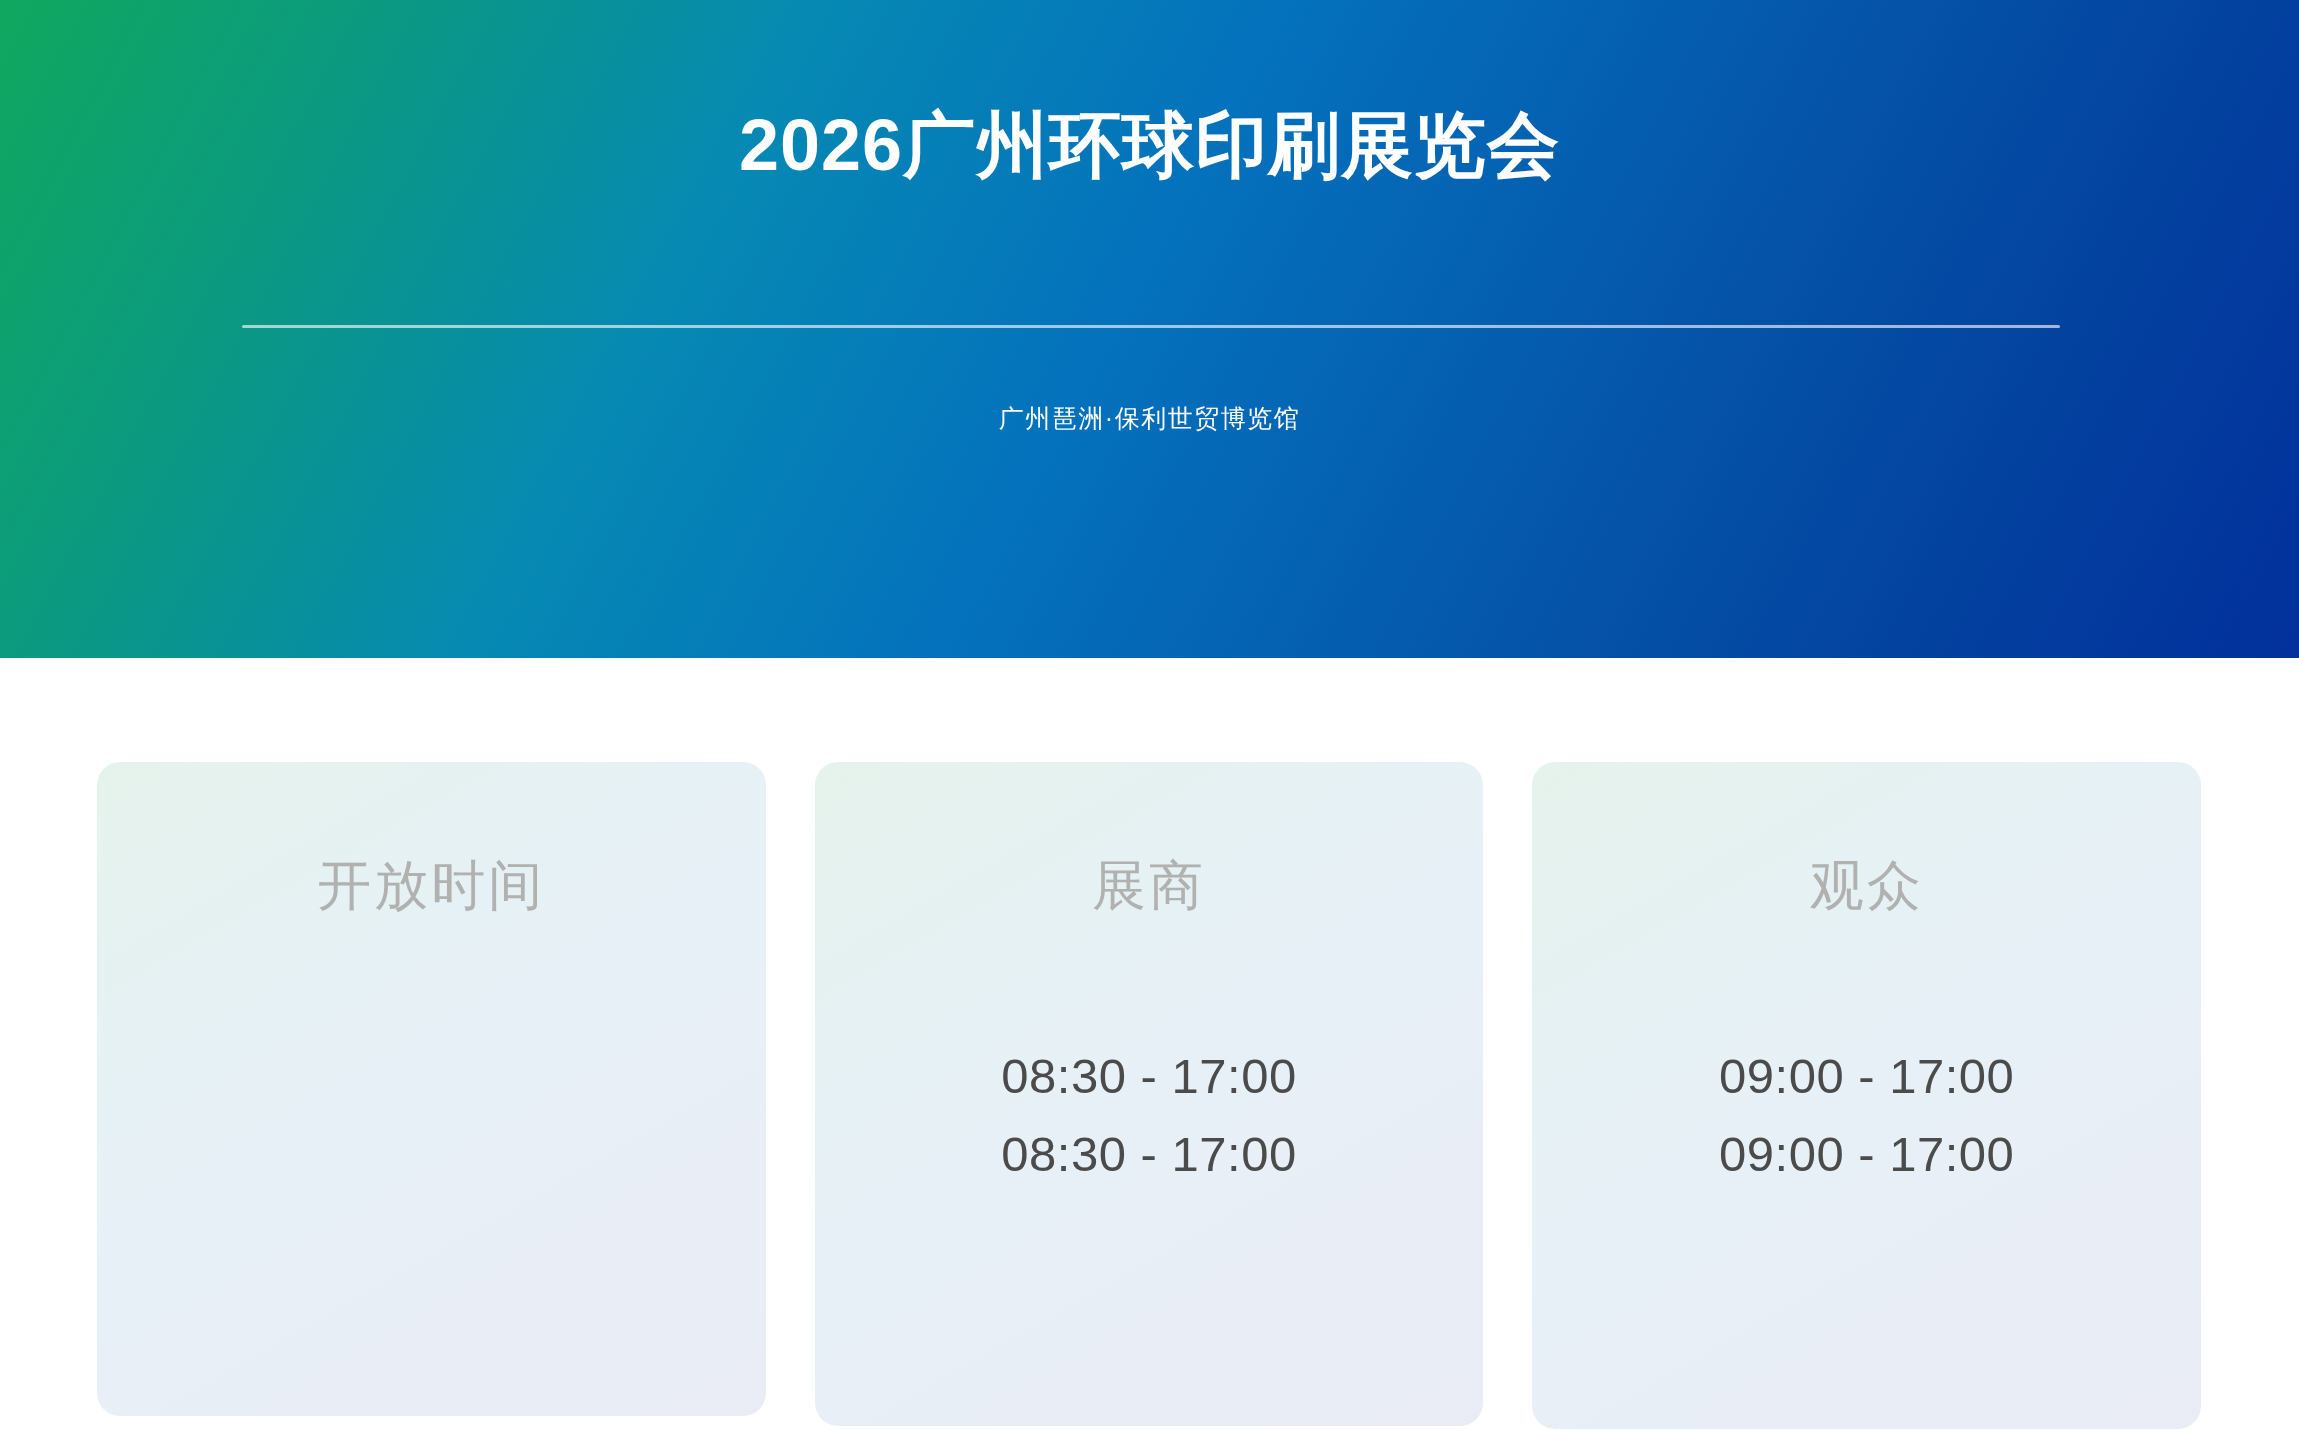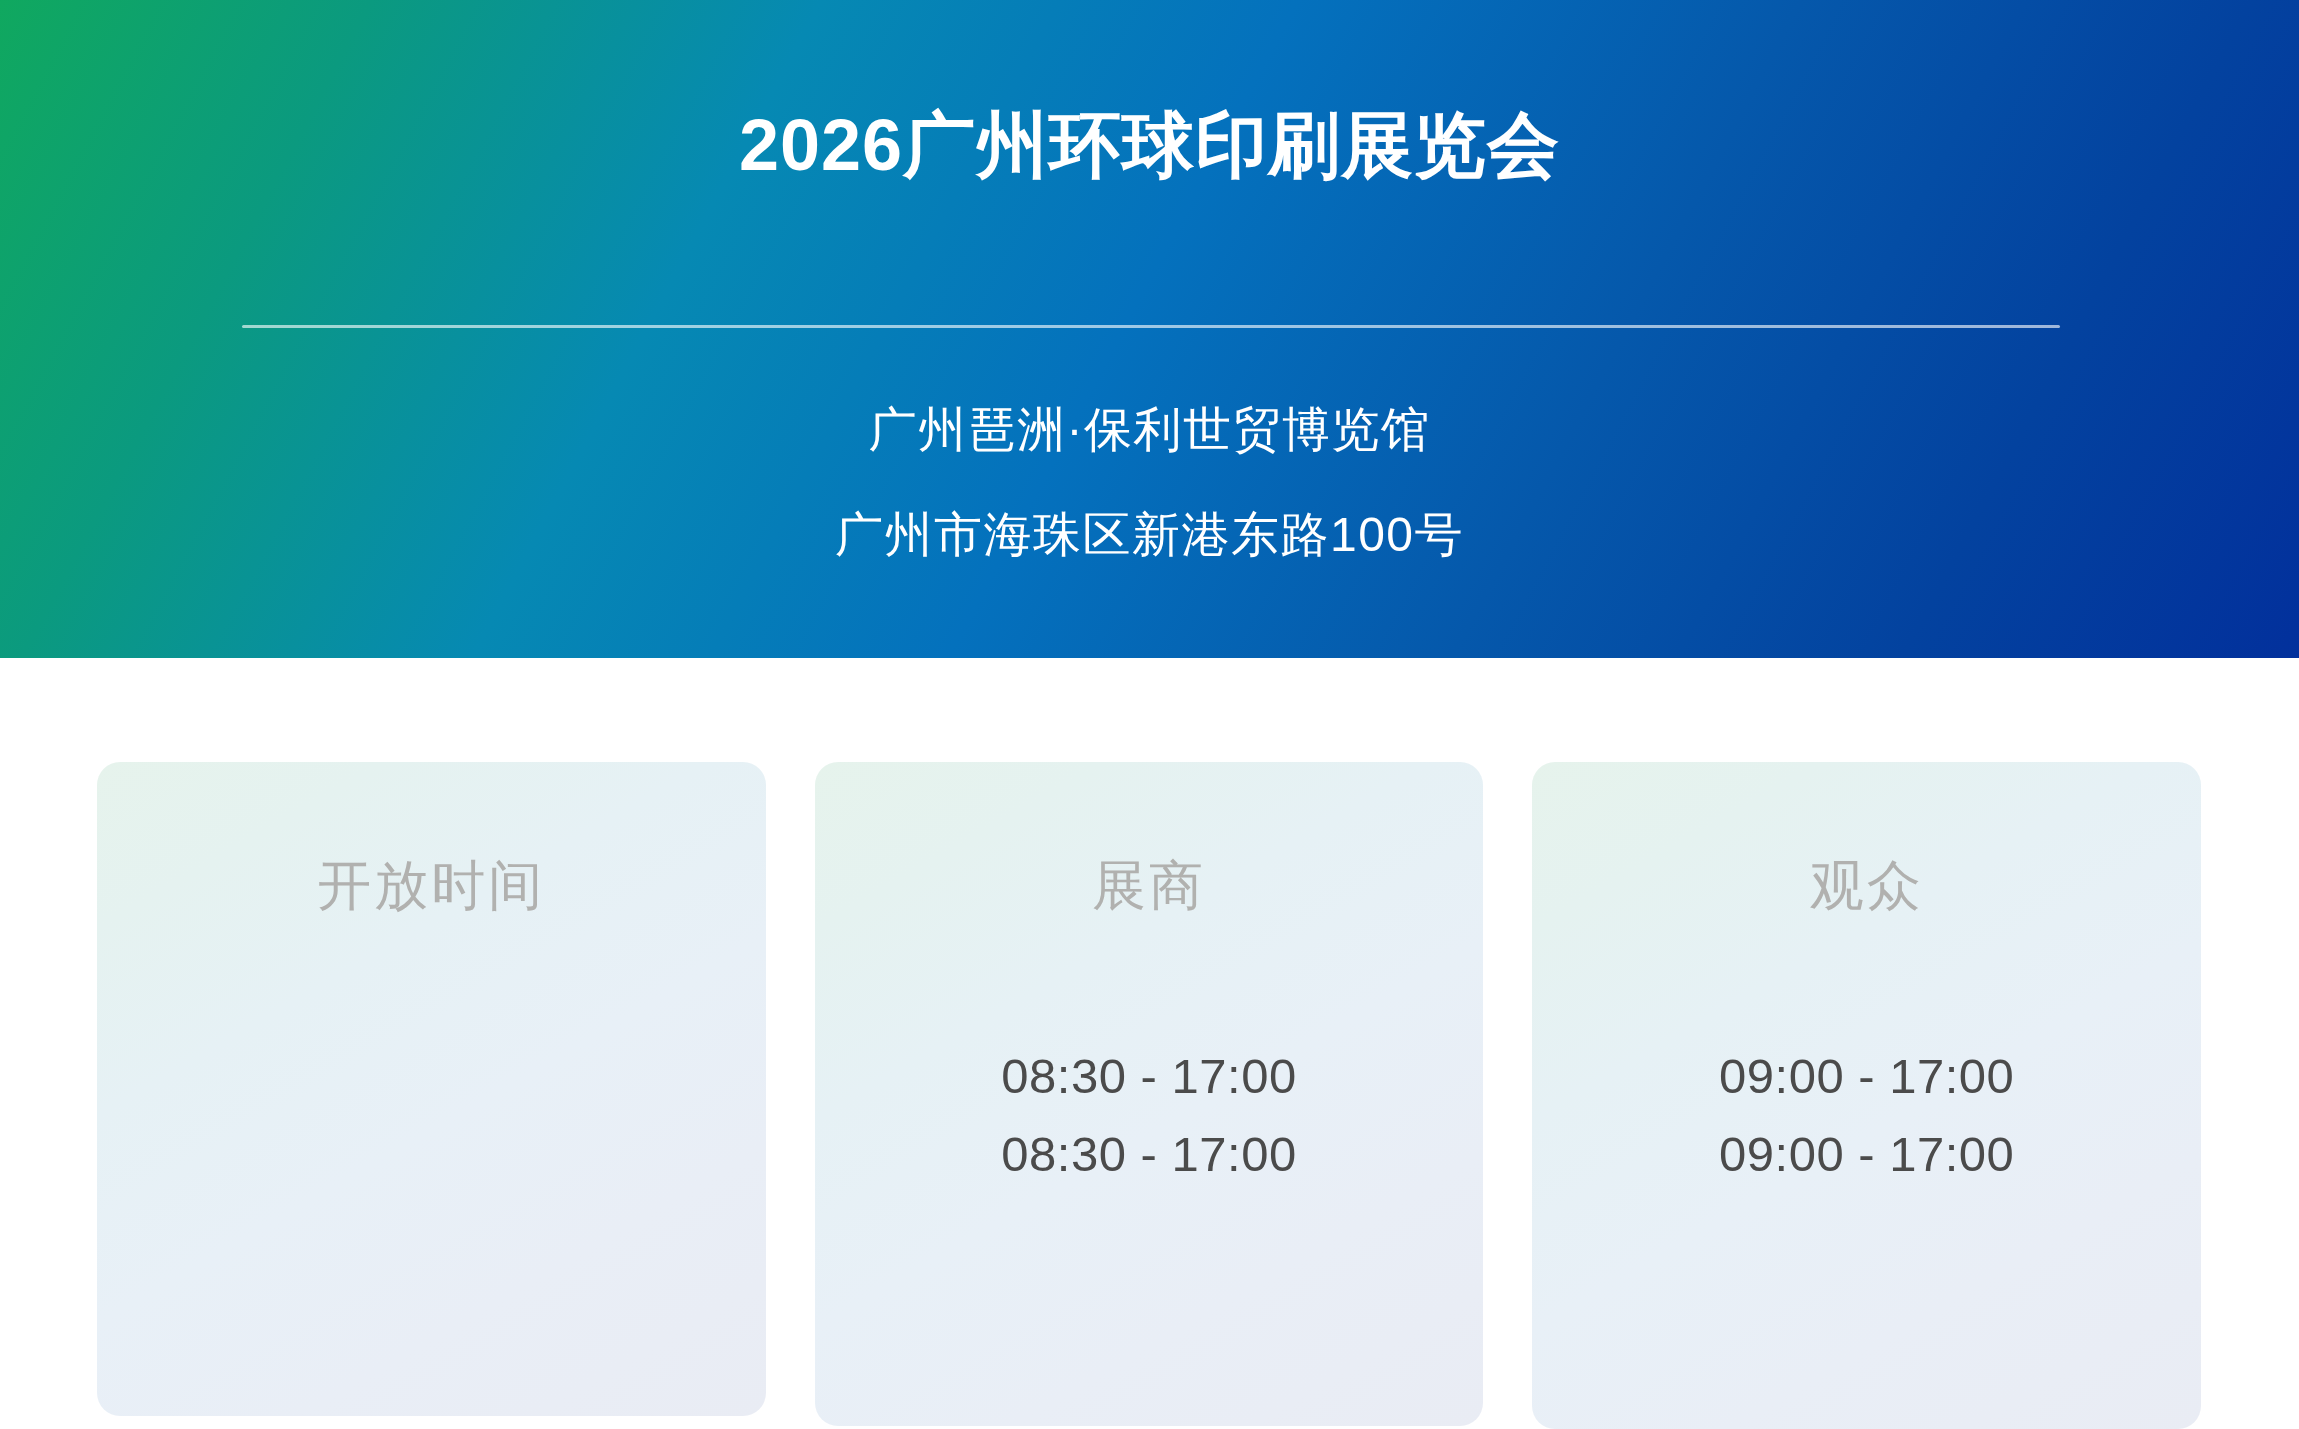--- a/index.html
+++ b/index.html
@@ -63,21 +63,21 @@
   .banner-subtitle-block {
     position: absolute;
     left: 0;
     top: 406px;
     width: 100%;
     text-align: center;
   }
 
   .banner-subtitle {
     color: #ffffff;
-    font-size: 48px;
+    font-size: 25px;
     font-weight: 400;
     line-height: 1.0;
     letter-spacing: 1.5px;
     white-space: nowrap;
   }
 
   .banner-subtitle.venue { margin-bottom: 57px; }
 
   
   .cards {
@@ -149,21 +149,20 @@
 <div class="page">
 
   <header class="banner">
 
     <h1 class="banner-title">2026广州环球印刷展览会</h1>
 
     <div class="banner-divider"></div>
 
     <div class="banner-subtitle-block">
       <div class="banner-subtitle venue">广州琶洲·保利世贸博览馆</div>
-      <div class="banner-subtitle address">广州市海珠区新港东路100号</div>
     </div>
 
   </header>
 
   <section class="cards">
 
     <div class="card card-1">
       <div class="card-title">开放时间</div>
       <div class="card-rows">
       </div>

